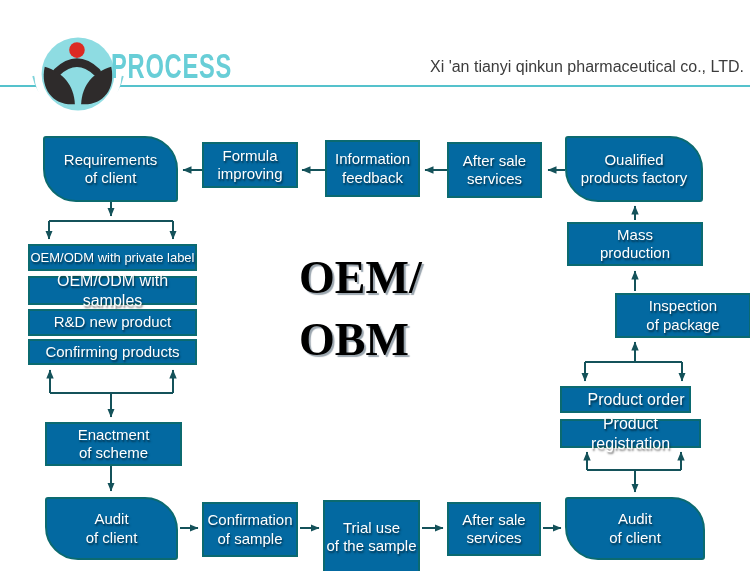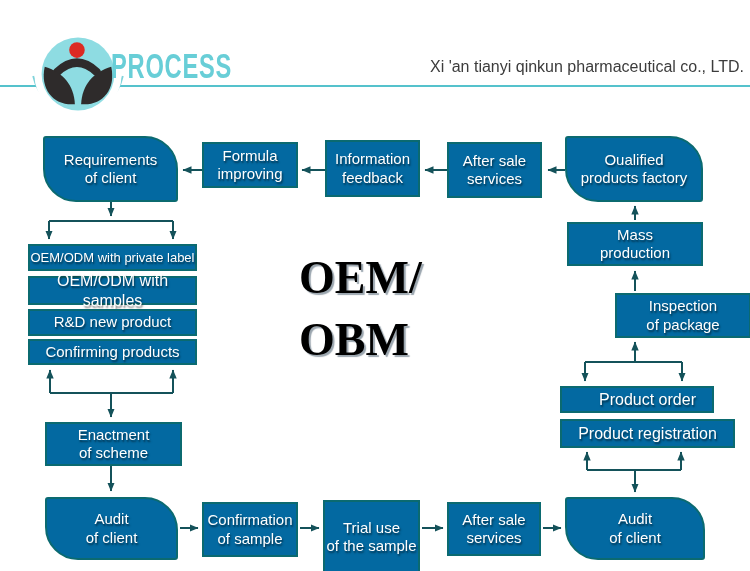--- a/index.html
+++ b/index.html
@@ -121,16 +121,16 @@
 of the sample</div>
   <div class="node" style="left:447px;top:502px;width:94px;height:54px;">After sale
 services</div>
   <div class="node corner" style="left:565px;top:497px;width:140px;height:63px;">Audit
 of client</div>
 
   <div class="node" style="left:567px;top:222px;width:136px;height:44px;">Mass
 production</div>
   <div class="node" style="left:567px;top:293px;width:136px;height:45px;margin-left:48px;">Inspection
 of package</div>
-  <div class="node fs16" style="left:560px;top:386px;width:154px;height:27px;padding-left:21px;">Product order</div>
-  <div class="node fs16" style="left:560px;top:419px;width:175px;height:29px;">Product registration</div>
+  <div class="node fs16" style="left:560px;top:386px;width:131px;height:27px;padding-left:21px;">Product order</div>
+  <div class="node fs16" style="left:560px;top:419px;width:141px;height:29px;">Product registration</div>
 
 </div>
 
 </body></html>

